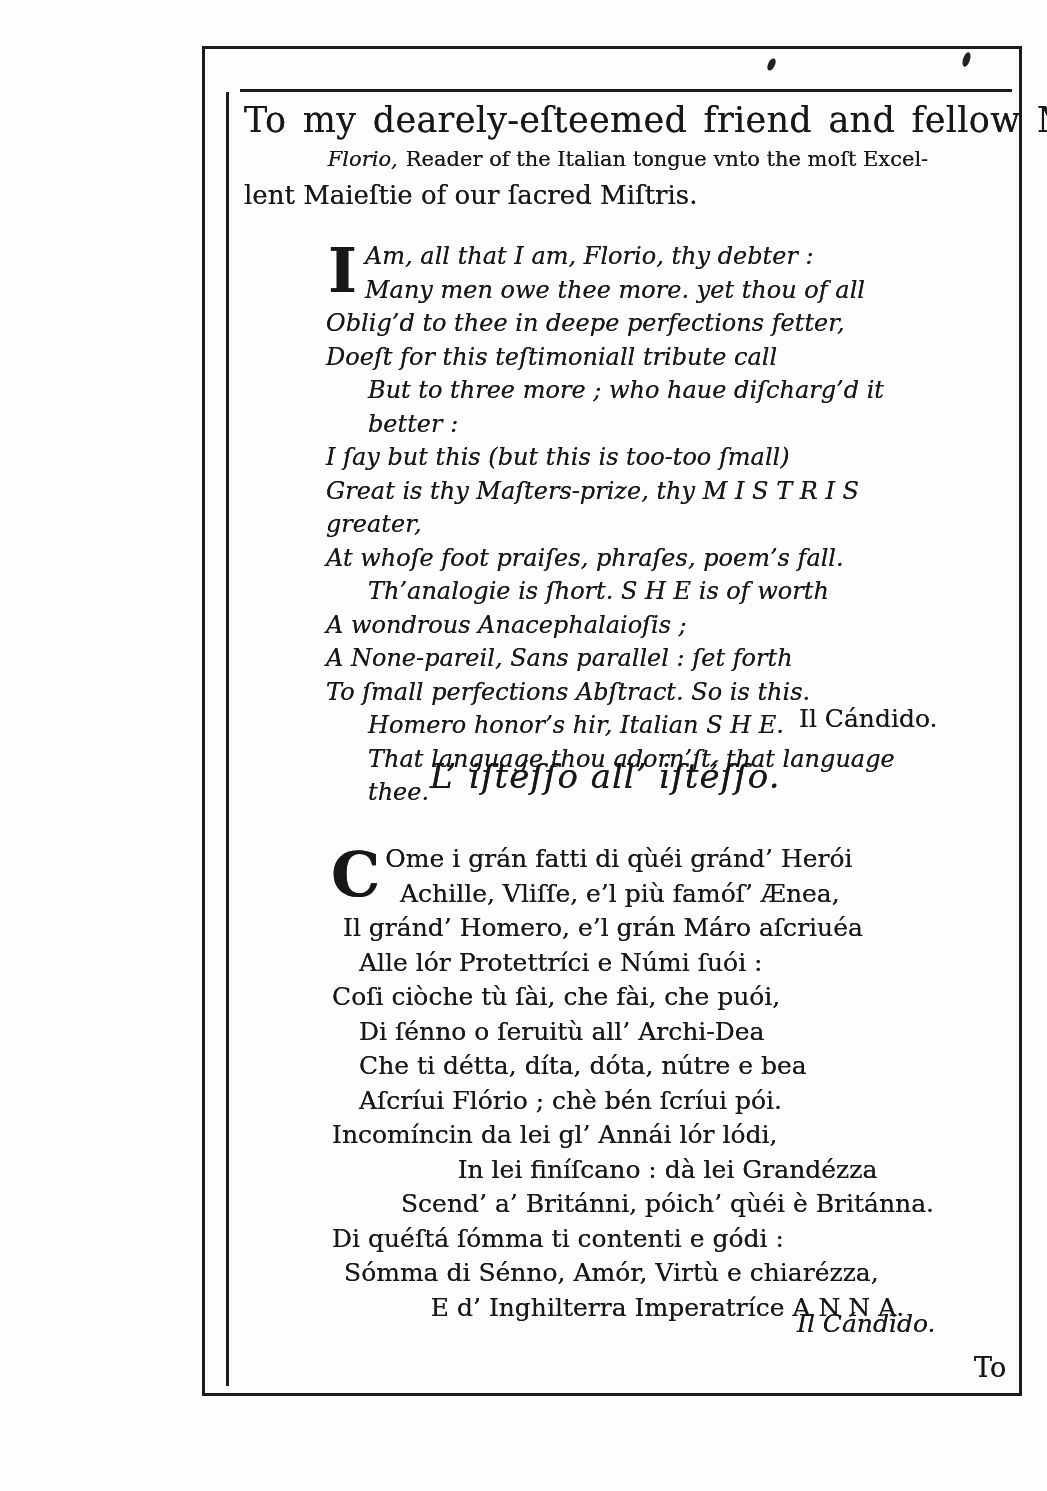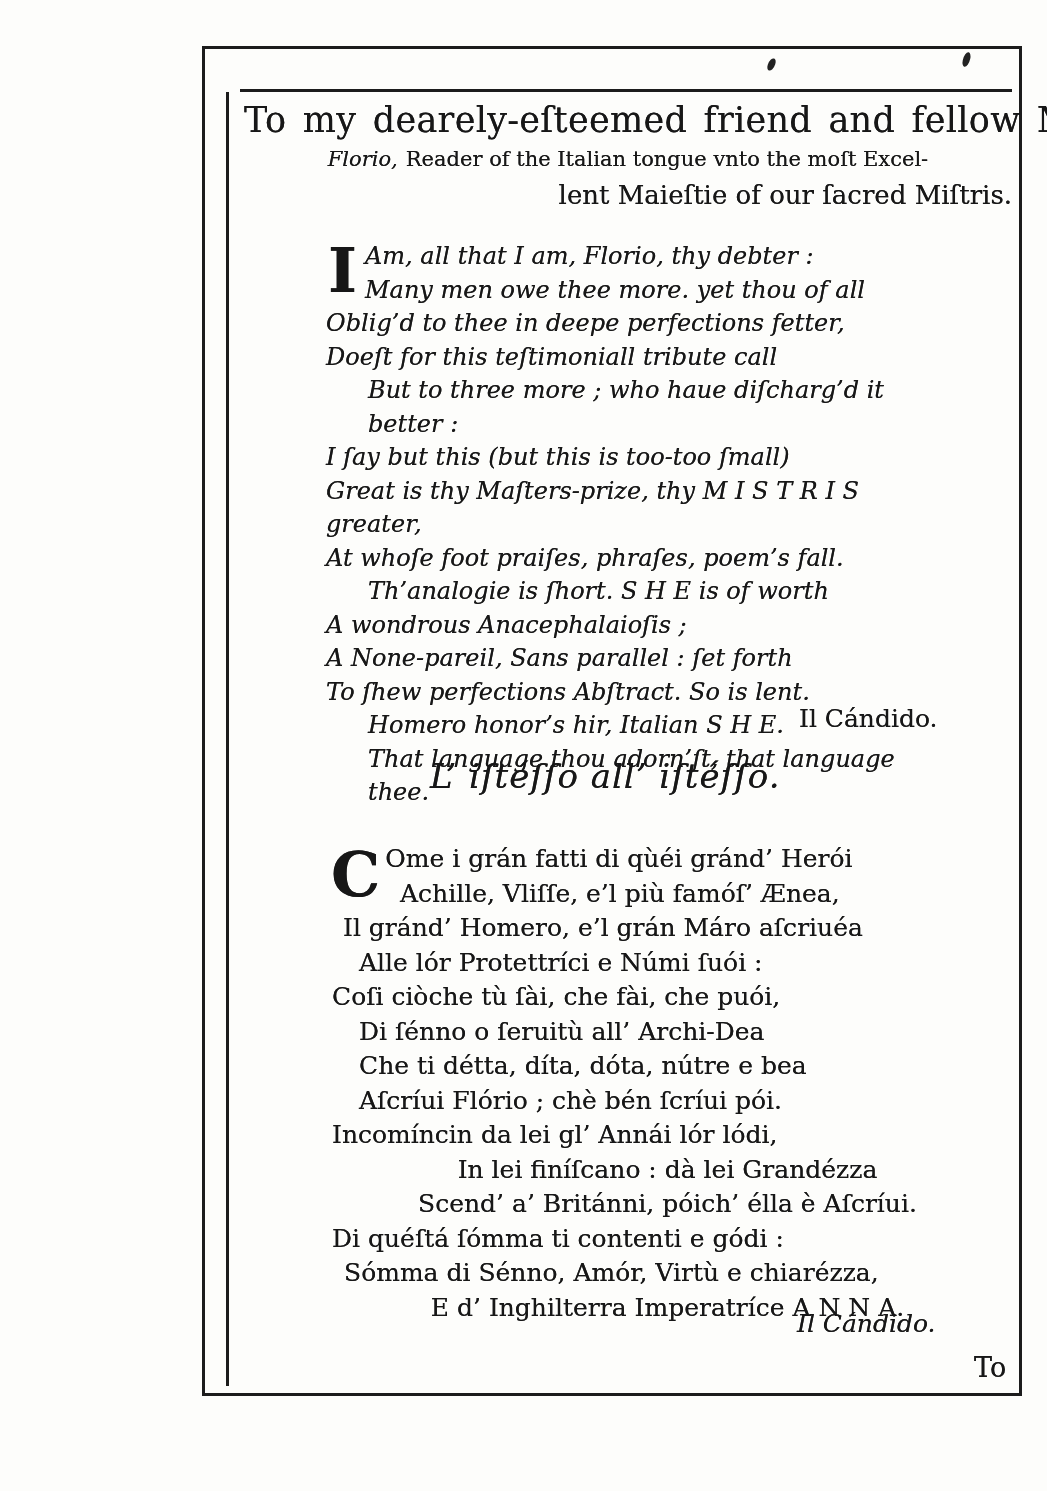--- a/index.html
+++ b/index.html
@@ -32,21 +32,21 @@
 
   
   .title1{
     position:absolute;left:244px;top:100px;width:768px;
     font-size:35px;letter-spacing:.3px;word-spacing:5px;
     text-align:justify;text-align-last:justify;white-space:nowrap;
     display:flex;justify-content:space-between;align-items:baseline;
   }
   .title2{position:absolute;left:244px;top:147px;width:768px;font-size:21px;text-align:center;}
   .title2 .it{font-style:italic;margin-right:8px;}
-  .title3{position:absolute;left:244px;top:180px;width:768px;font-size:26px;text-align:right;}
+  .title3{position:absolute;left:244px;top:180px;width:768px;font-size:26px;text-align:left;}
 
   
   .poem1{
     position:absolute;left:326px;top:240px;width:610px;
     font-style:italic;font-size:24px;line-height:33.5px;
   }
   .poem1 .dropcap{
     float:left;font-style:normal;font-weight:bold;
     font-size:62px;line-height:56px;padding:3px 8px 0 2px;
   }
@@ -101,41 +101,41 @@
     <div>Many men owe thee more. yet thou of all</div>
     <div>Oblig’d to thee in deepe perfections fetter,</div>
     <div>Doeſt for this teſtimoniall tribute call</div>
     <div class="ind">But to three more ; who haue diſcharg’d it better :</div>
     <div>I ſay but this (but this is too-too ſmall)</div>
     <div>Great is thy Maſters-prize, thy M I S T R I S greater,</div>
     <div>At whoſe foot praiſes, phraſes, poem’s fall.</div>
     <div class="ind">Th’analogie is ſhort. S H E is of worth</div>
     <div>A wondrous Anacephalaioſis ;</div>
     <div>A None-pareil, Sans parallel : ſet forth</div>
-    <div>To ſhew perfections Abſtract. So is lent.</div>
+    <div>To ſmall perfections Abſtract. So is this.</div>
     <div class="ind">Homero honor’s hir, Italian S H E.</div>
     <div class="ind">That language thou adorn’ſt, that language thee.</div>
   </div>
   <div class="sig1 txt">Il Cándido.</div>
 
   <div class="heading-it txt">L’ iſtéſſo all’ iſtéſſo.</div>
 
   <div class="poem2 txt">
     <div class="dropcap">C</div>
     <div>Ome i grán fatti di qùéi gránd’ Herói</div>
     <div class="cap2">Achille, Vliſſe, e’l più famóſ’ Ænea,</div>
     <div class="ib">Il gránd’ Homero, e’l grán Máro aſcriuéa</div>
     <div class="id">Alle lór Protettríci e Númi ſuói :</div>
     <div class="ia">Coſi ciòche tù ſài, che fài, che puói,</div>
     <div class="id">Di ſénno o ſeruitù all’ Archi-Dea</div>
     <div class="id">Che ti détta, díta, dóta, nútre e bea</div>
     <div class="id">Aſcríui Flório ; chè bén ſcríui pói.</div>
     <div class="ia">Incomíncin da lei gl’ Annái lór lódi,</div>
     <div class="ie">In lei finíſcano : dà lei Grandézza</div>
-    <div class="ie">Scend’ a’ Británni, póich’ élla è Aſcríui.</div>
+    <div class="ie">Scend’ a’ Británni, póich’ qùéi è Británna.</div>
     <div class="ia">Di quéſtá ſómma ti contenti e gódi :</div>
     <div class="ic">Sómma di Sénno, Amór, Virtù e chiarézza,</div>
     <div class="ie">E d’ Inghilterra Imperatríce A N N A.</div>
   </div>
   <div class="sig2 txt">Il Cándido.</div>
 
   <div class="catchword txt">To</div>
 
 </div>
 

